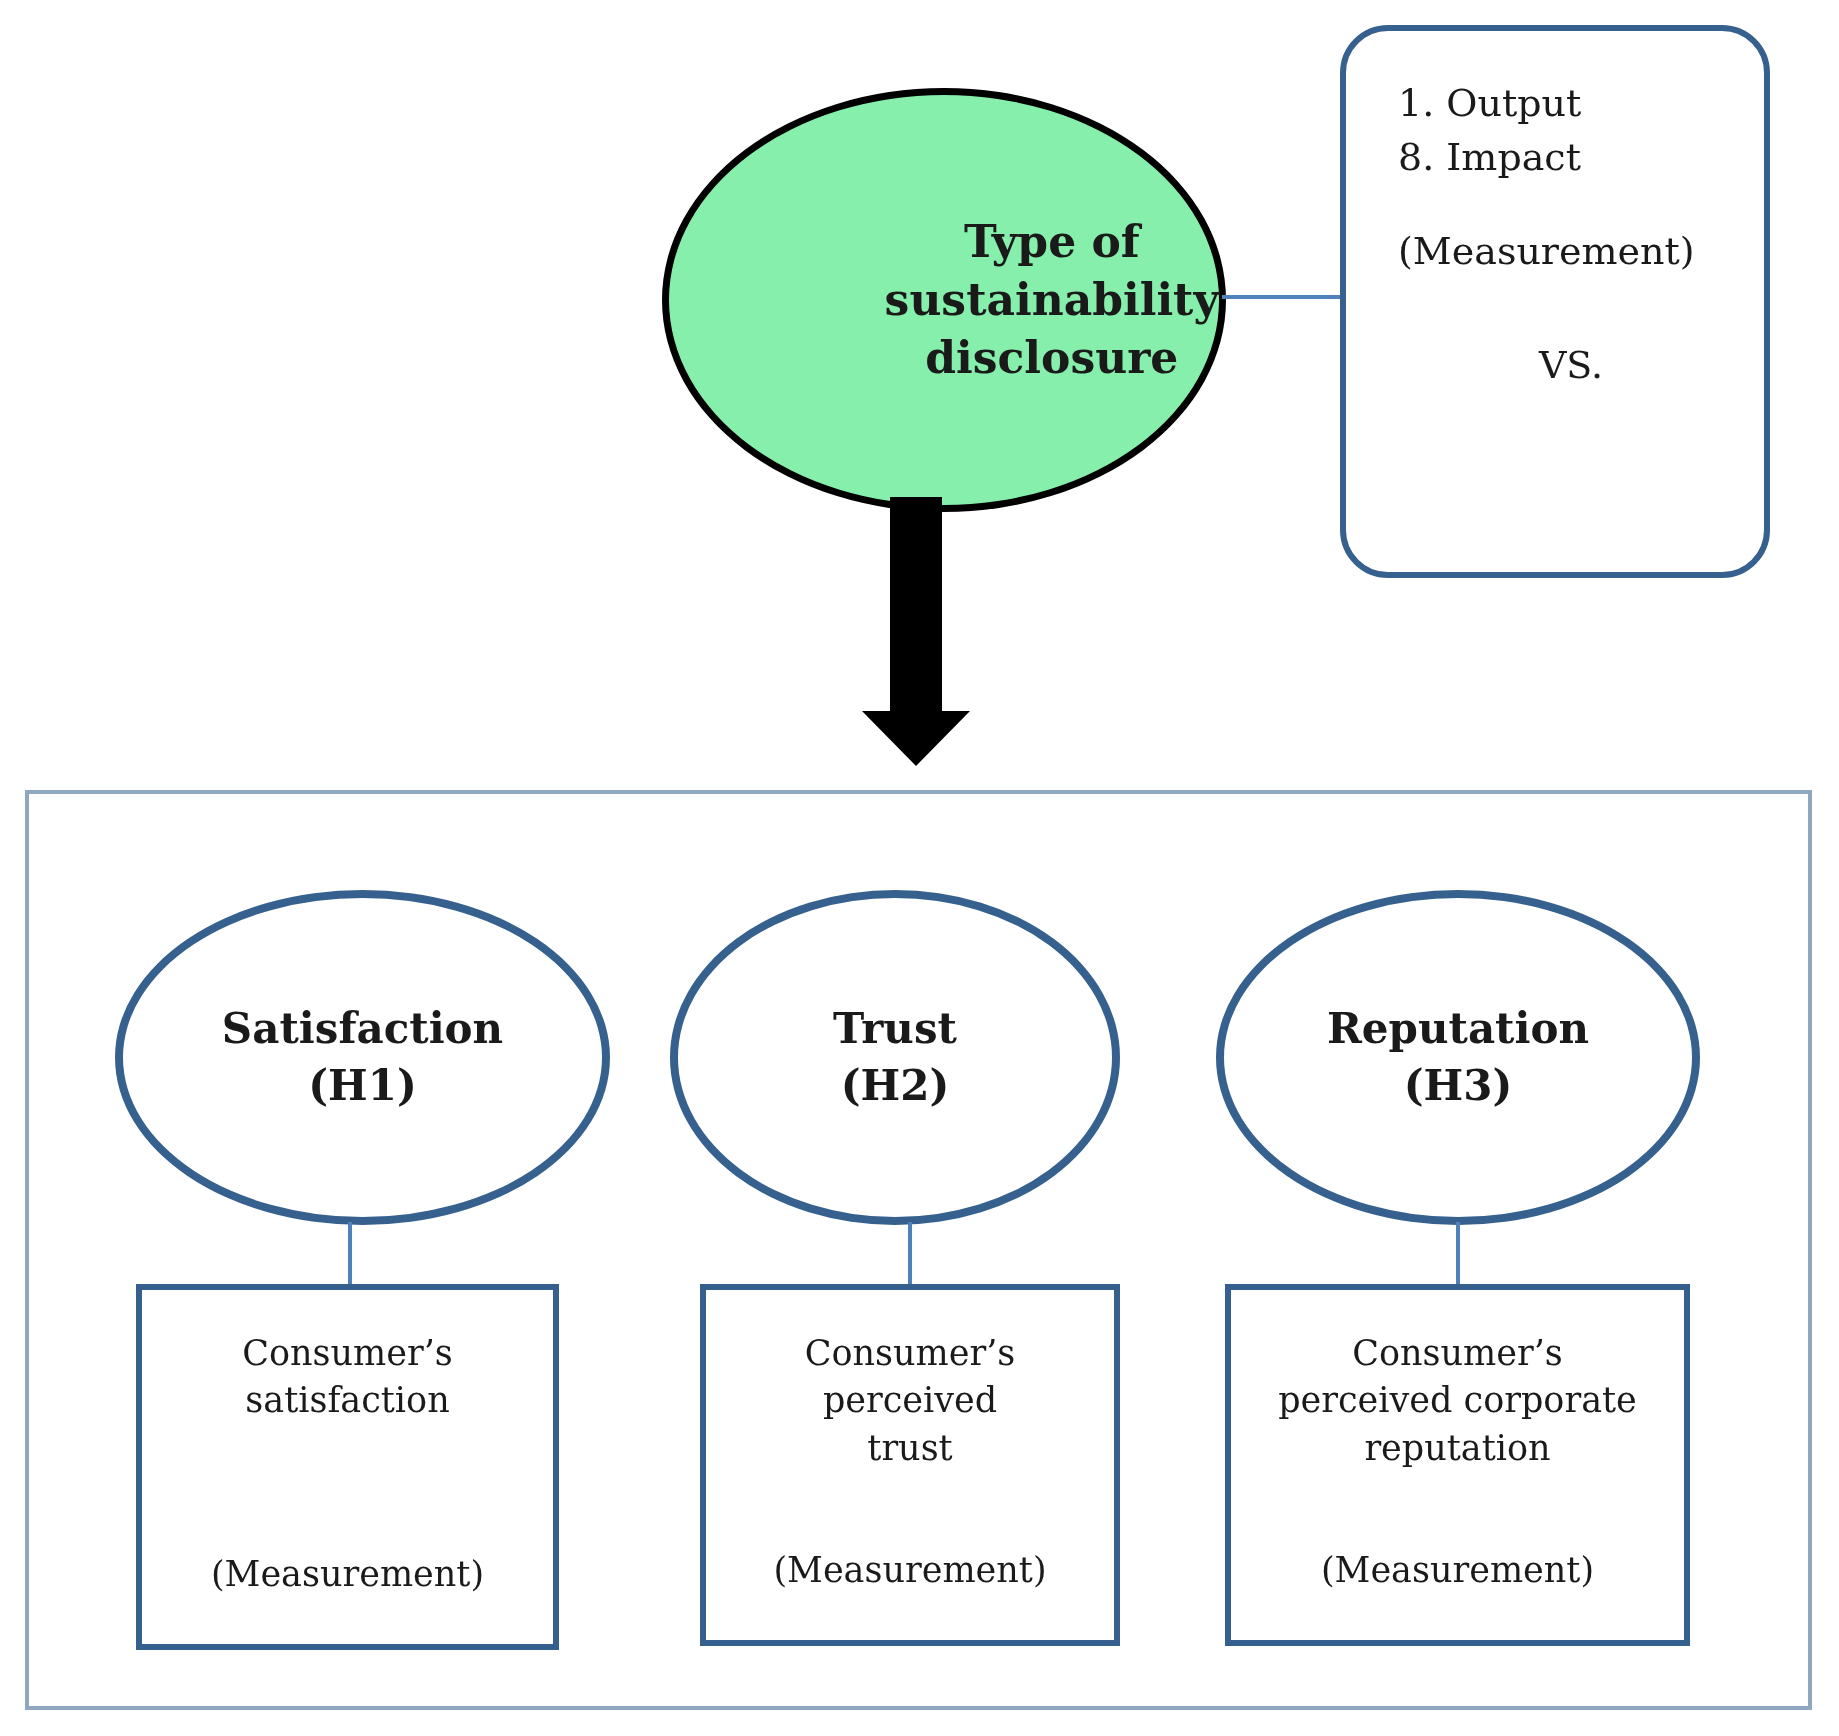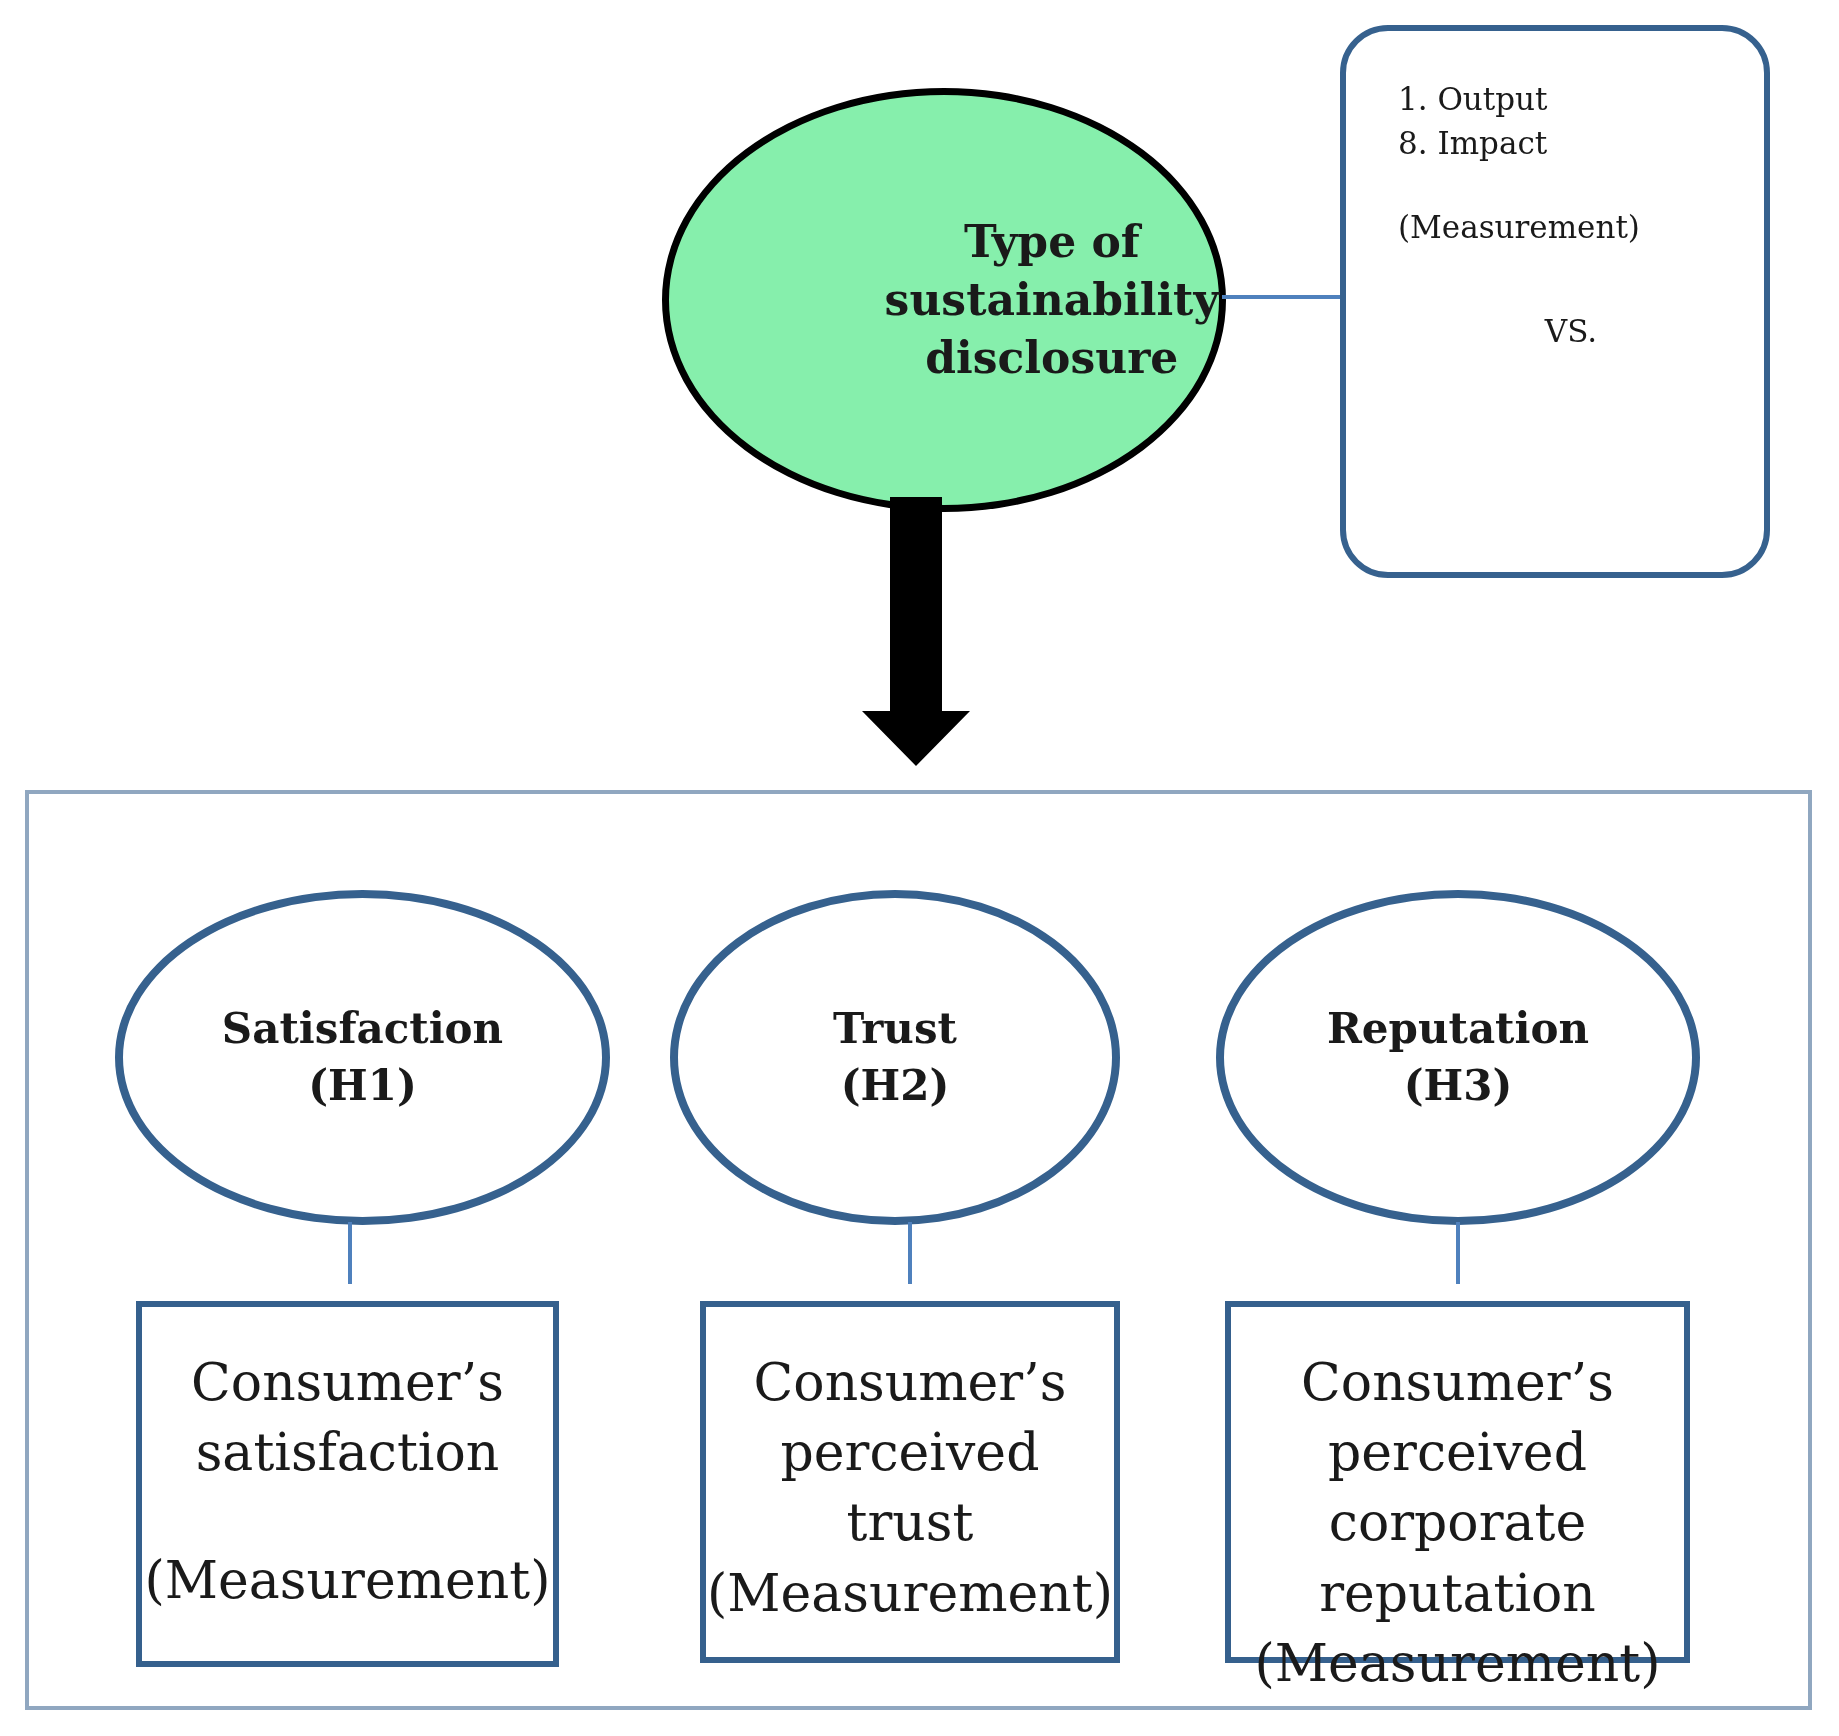--- a/index.html
+++ b/index.html
@@ -45,21 +45,21 @@
   }
   .manip-box {
     position: absolute;
     left: 1340px; top: 25px;
     width: 430px; height: 553px;
     box-sizing: border-box;
     border: 6px solid #36618e;
     border-radius: 48px;
     background: #ffffff;
     padding: 46px 20px 0 52px;
-    font-size: 31px;
+    font-size: 38px;
     line-height: 1.42;
   }
   .manip-item { text-align: left; }
   .manip-method { margin-top: 40px; text-align: left; }
   .manip-versus { margin-top: 60px; text-align: center; }
   .manip-control { text-align: left; }
 
   
   .down-arrow {
     position: absolute;
@@ -112,23 +112,22 @@
     height: 362px;
     box-sizing: border-box;
     border: 6px solid #35608d;
     background: #ffffff;
     display: flex;
     flex-direction: column;
     align-items: center;
     justify-content: space-between;
     text-align: center;
     padding: 40px 8px 46px 8px;
-    font-size: 52px;
+    font-size: 35px;
     line-height: 1.35;
-    margin-top: 17px;
   }
   .measure-box.c1 { left: 136px;  width: 423px; height: 366px; }
   .measure-box.c2 { left: 700px;  width: 420px; }
   .measure-box.c3 { left: 1225px; width: 465px; }
 </style>
 </head>
 <body>
 
 <div class="canvas">
 

